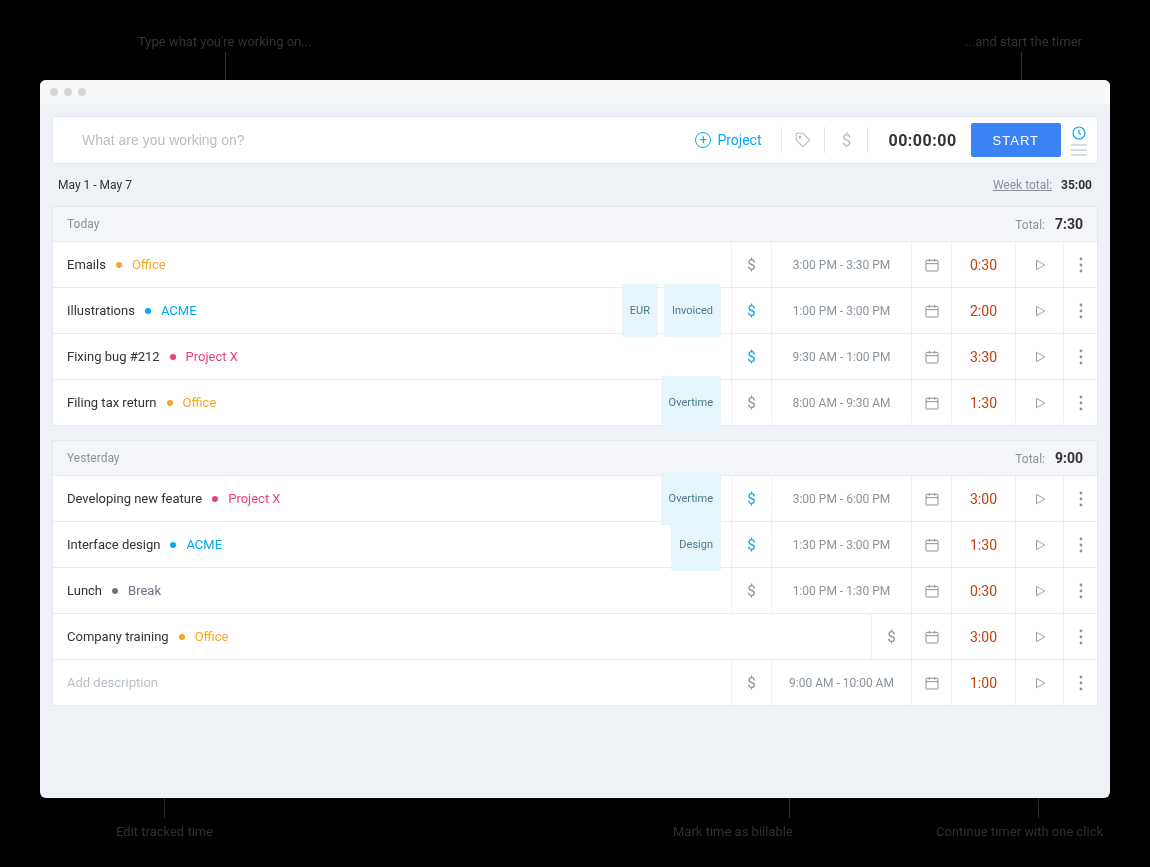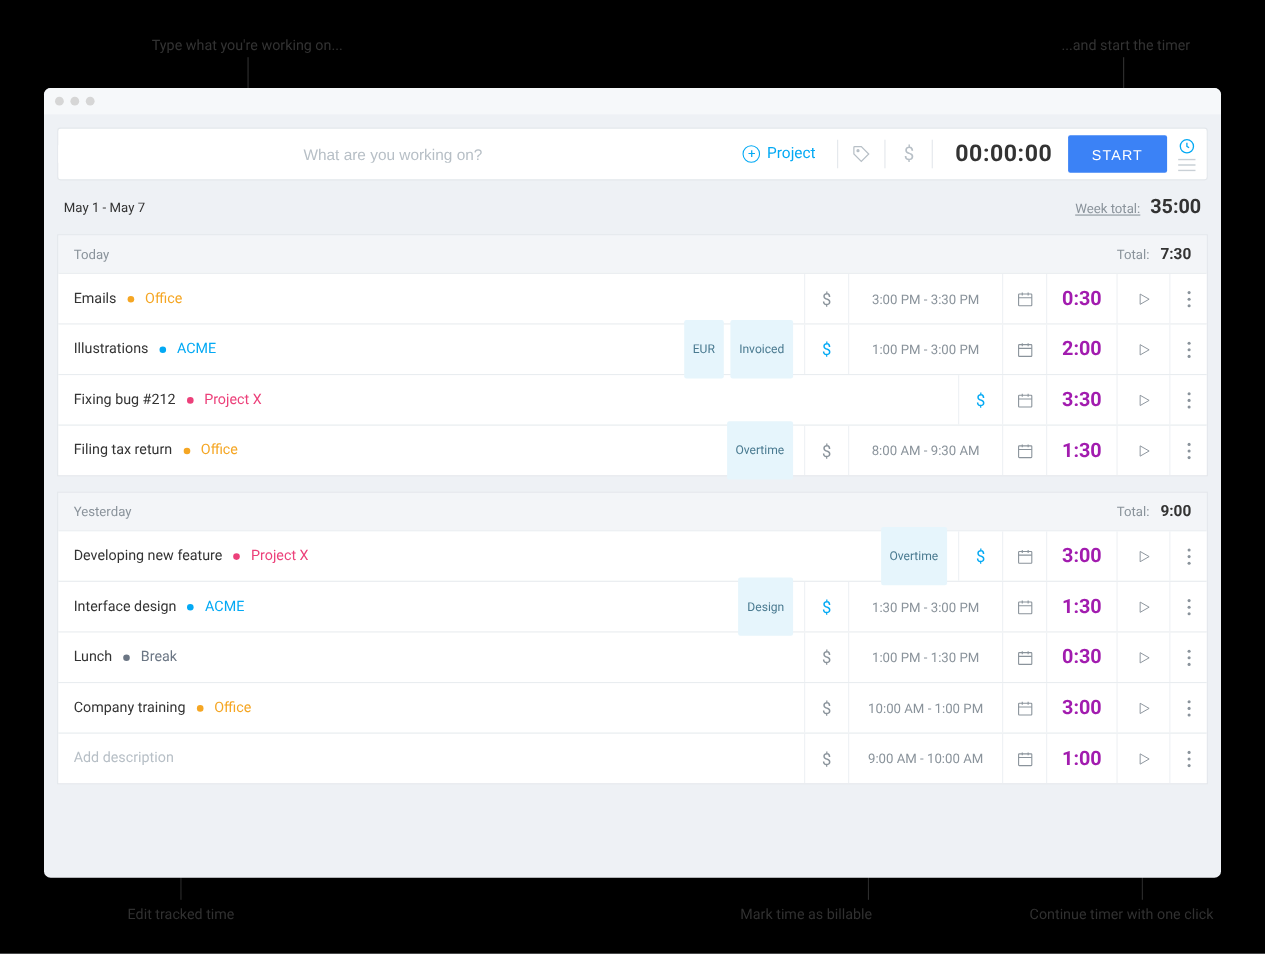--- a/index.html
+++ b/index.html
@@ -53,23 +53,22 @@
     height: 48px;
     display: flex;
     align-items: center;
     padding-right: 8px;
   }
   .working-input {
     flex: 1;
     border: none;
     outline: none;
     font-size: 14px;
-    padding: 0 4px;
+    padding: 0 29px;
     color: #333;
-    text-align: center;
   }
   .working-input::placeholder { color: #b7bfc6; }
   .project-btn {
     display: flex;
     align-items: center;
     gap: 6px;
     color: #03a9f4;
     font-size: 14px;
     padding: 0 14px;
     cursor: pointer;
@@ -82,21 +81,21 @@
     font-size: 12px; line-height: 1;
   }
   .vsep { width: 1px; height: 26px; background: #e3e7eb; margin: 0 6px; }
   .icon-btn {
     width: 30px;
     display: flex; justify-content: center; align-items: center;
     color: #b7bfc6;
     cursor: pointer;
   }
   .timer-display {
-    font-size: 21px;
+    font-size: 16px;
     font-weight: 700;
     color: #333;
     padding: 0 14px;
     letter-spacing: 0.5px;
   }
   .start-btn {
     background: #3b82f6;
     color: #fff;
     border: none;
     font-size: 13px;
@@ -119,21 +118,21 @@
 
   .week-row {
     display: flex;
     align-items: center;
     justify-content: space-between;
     padding: 14px 18px;
     font-size: 12px;
     color: #333;
   }
   .week-total-label { color: #8a939b; font-size: 12px; margin-right: 6px; text-decoration: underline;}
-  .week-total-val { font-weight: 700; font-size: 18px; }
+  .week-total-val { font-weight: 700; font-size: 12px; }
 
   .day-group {
     margin: 0 12px 14px 12px;
     border: 1px solid #e3e7eb;
   }
   .day-header {
     background: #f3f5f8;
     height: 34px;
     display: flex;
     align-items: center;
@@ -184,21 +183,21 @@
     border-left: 1px solid #eef1f4;
     display: flex;
     align-items: center;
     justify-content: center;
     color: #8a939b;
   }
   .cell-billable { width: 40px; font-size: 15px; cursor: pointer;}
   .billable-on { color: #03a9f4; }
   .cell-timerange { width: 140px; font-size: 12px; }
   .cell-cal { width: 40px; cursor: pointer;}
-  .cell-dur { width: 64px; font-weight: 700; color: #a21caf; font-size: 18px;}
+  .cell-dur { width: 64px; font-weight: 400; color: #c2410c; font-size: 14px;}
   .cell-play { width: 48px; cursor: pointer;}
   .cell-menu { width: 34px; cursor: pointer;}
   svg { display: block; }
   .annotation-layer {
     position: absolute;
     inset: 0;
     pointer-events: none;
   }
   .ann-text {
     color: #333;
@@ -347,20 +346,21 @@
             </svg>
           </div>
         </div>
         <div class="entry">
           <div class="entry-desc">
             <span class="desc-text">Fixing bug #212</span>
             <span class="proj-dot dot-projectx"></span>
             <span class="proj-name proj-projectx">Project X</span>
           </div>
           <div class="cell cell-billable billable-on">$</div>
+          <div class="cell cell-timerange">9:30 AM - 1:00 PM</div>
           <div class="cell cell-cal">
             <svg width="16" height="16" viewBox="0 0 24 24" fill="none" stroke="currentColor" stroke-width="1.5">
               <rect x="3" y="5" width="18" height="16" rx="1"></rect>
               <line x1="3" y1="10" x2="21" y2="10"></line>
               <line x1="8" y1="3" x2="8" y2="7"></line>
               <line x1="16" y1="3" x2="16" y2="7"></line>
             </svg>
           </div>
           <div class="cell cell-dur">3:30</div>
           <div class="cell cell-play">
@@ -418,20 +418,21 @@
         <div class="entry">
           <div class="entry-desc">
             <span class="desc-text">Developing new feature</span>
             <span class="proj-dot dot-projectx"></span>
             <span class="proj-name proj-projectx">Project X</span>
           </div>
           <div class="tags">
             <span class="tag-pill">Overtime</span>
           </div>
           <div class="cell cell-billable billable-on">$</div>
+          <div class="cell cell-timerange">3:00 PM - 6:00 PM</div>
           <div class="cell cell-cal">
             <svg width="16" height="16" viewBox="0 0 24 24" fill="none" stroke="currentColor" stroke-width="1.5">
               <rect x="3" y="5" width="18" height="16" rx="1"></rect>
               <line x1="3" y1="10" x2="21" y2="10"></line>
               <line x1="8" y1="3" x2="8" y2="7"></line>
               <line x1="16" y1="3" x2="16" y2="7"></line>
             </svg>
           </div>
           <div class="cell cell-dur">3:00</div>
           <div class="cell cell-play">
@@ -510,21 +511,20 @@
             </svg>
           </div>
         </div>
         <div class="entry">
           <div class="entry-desc">
             <span class="desc-text">Company training</span>
             <span class="proj-dot dot-office"></span>
             <span class="proj-name proj-office">Office</span>
           </div>
           <div class="cell cell-billable">$</div>
-          <div class="cell cell-timerange">10:00 AM - 1:00 PM</div>
           <div class="cell cell-cal">
             <svg width="16" height="16" viewBox="0 0 24 24" fill="none" stroke="currentColor" stroke-width="1.5">
               <rect x="3" y="5" width="18" height="16" rx="1"></rect>
               <line x1="3" y1="10" x2="21" y2="10"></line>
               <line x1="8" y1="3" x2="8" y2="7"></line>
               <line x1="16" y1="3" x2="16" y2="7"></line>
             </svg>
           </div>
           <div class="cell cell-dur">3:00</div>
           <div class="cell cell-play">

